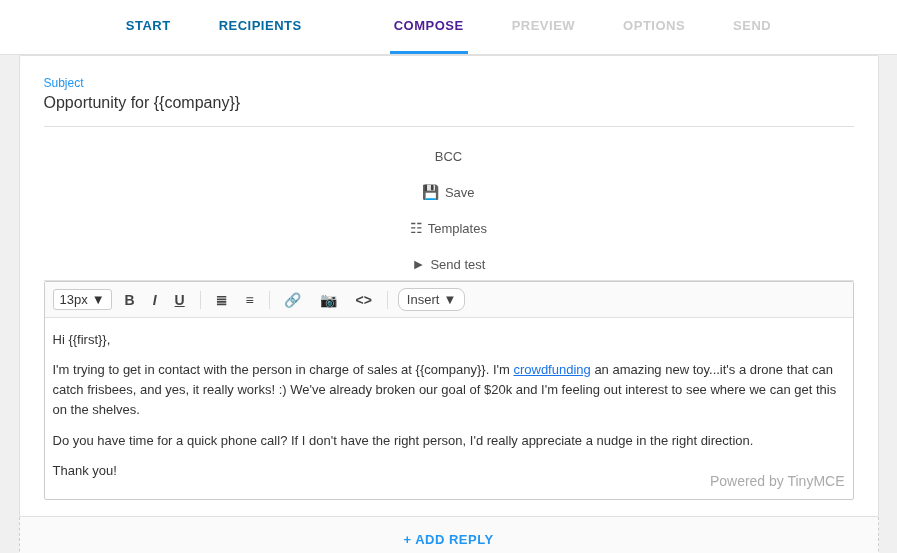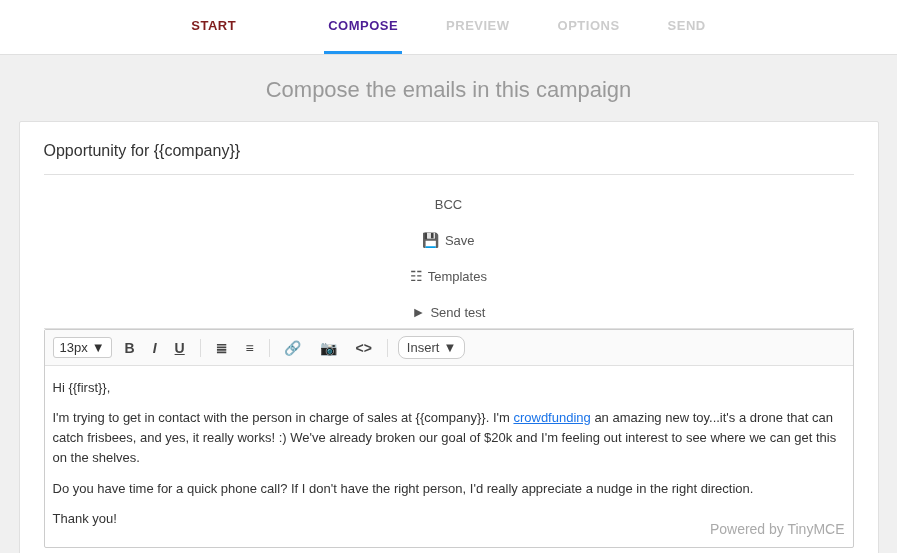--- a/index.html
+++ b/index.html
@@ -32,21 +32,21 @@
       justify-content: center;
       align-items: center;
       height: 56px;
       gap: 40px;
     }
 
     .nav-tab {
       font-size: 13px;
       font-weight: 600;
       letter-spacing: 0.5px;
-      color: #7f1d1d;
+      color: #0369a1;
       cursor: pointer;
       padding: 18px 4px;
       border-bottom: 3px solid transparent;
       text-transform: uppercase;
     }
 
     .nav-tab.active {
       color: #4c1d95;
       border-bottom: 3px solid #2196F3;
       margin-left: 44px;
@@ -231,32 +231,31 @@
       border: none;
     }
   </style>
 </head>
 <body>
 
 <div class="outer-wrapper">
 
   <nav class="top-nav">
     <span class="nav-tab">START</span>
+    <span class="nav-tab">RECIPIENTS</span>
     <span class="nav-tab active">COMPOSE</span>
     <span class="nav-tab disabled">PREVIEW</span>
     <span class="nav-tab disabled">OPTIONS</span>
     <span class="nav-tab disabled">SEND</span>
   </nav>
 
-  <div class="page-title-area">
-    <span class="page-title">Compose the emails in this campaign</span>
-  </div>
 
   <div class="main-content">
 
+    <div class="subject-label">Subject</div>
     <div class="subject-value">Opportunity for {{company}}</div>
 
     <div class="email-toolbar">
       <button class="toolbar-btn">
         <span>BCC</span>
       </button>
       <button class="toolbar-btn">
         <span class="toolbar-icon">💾</span>
         <span>Save</span>
       </button>

